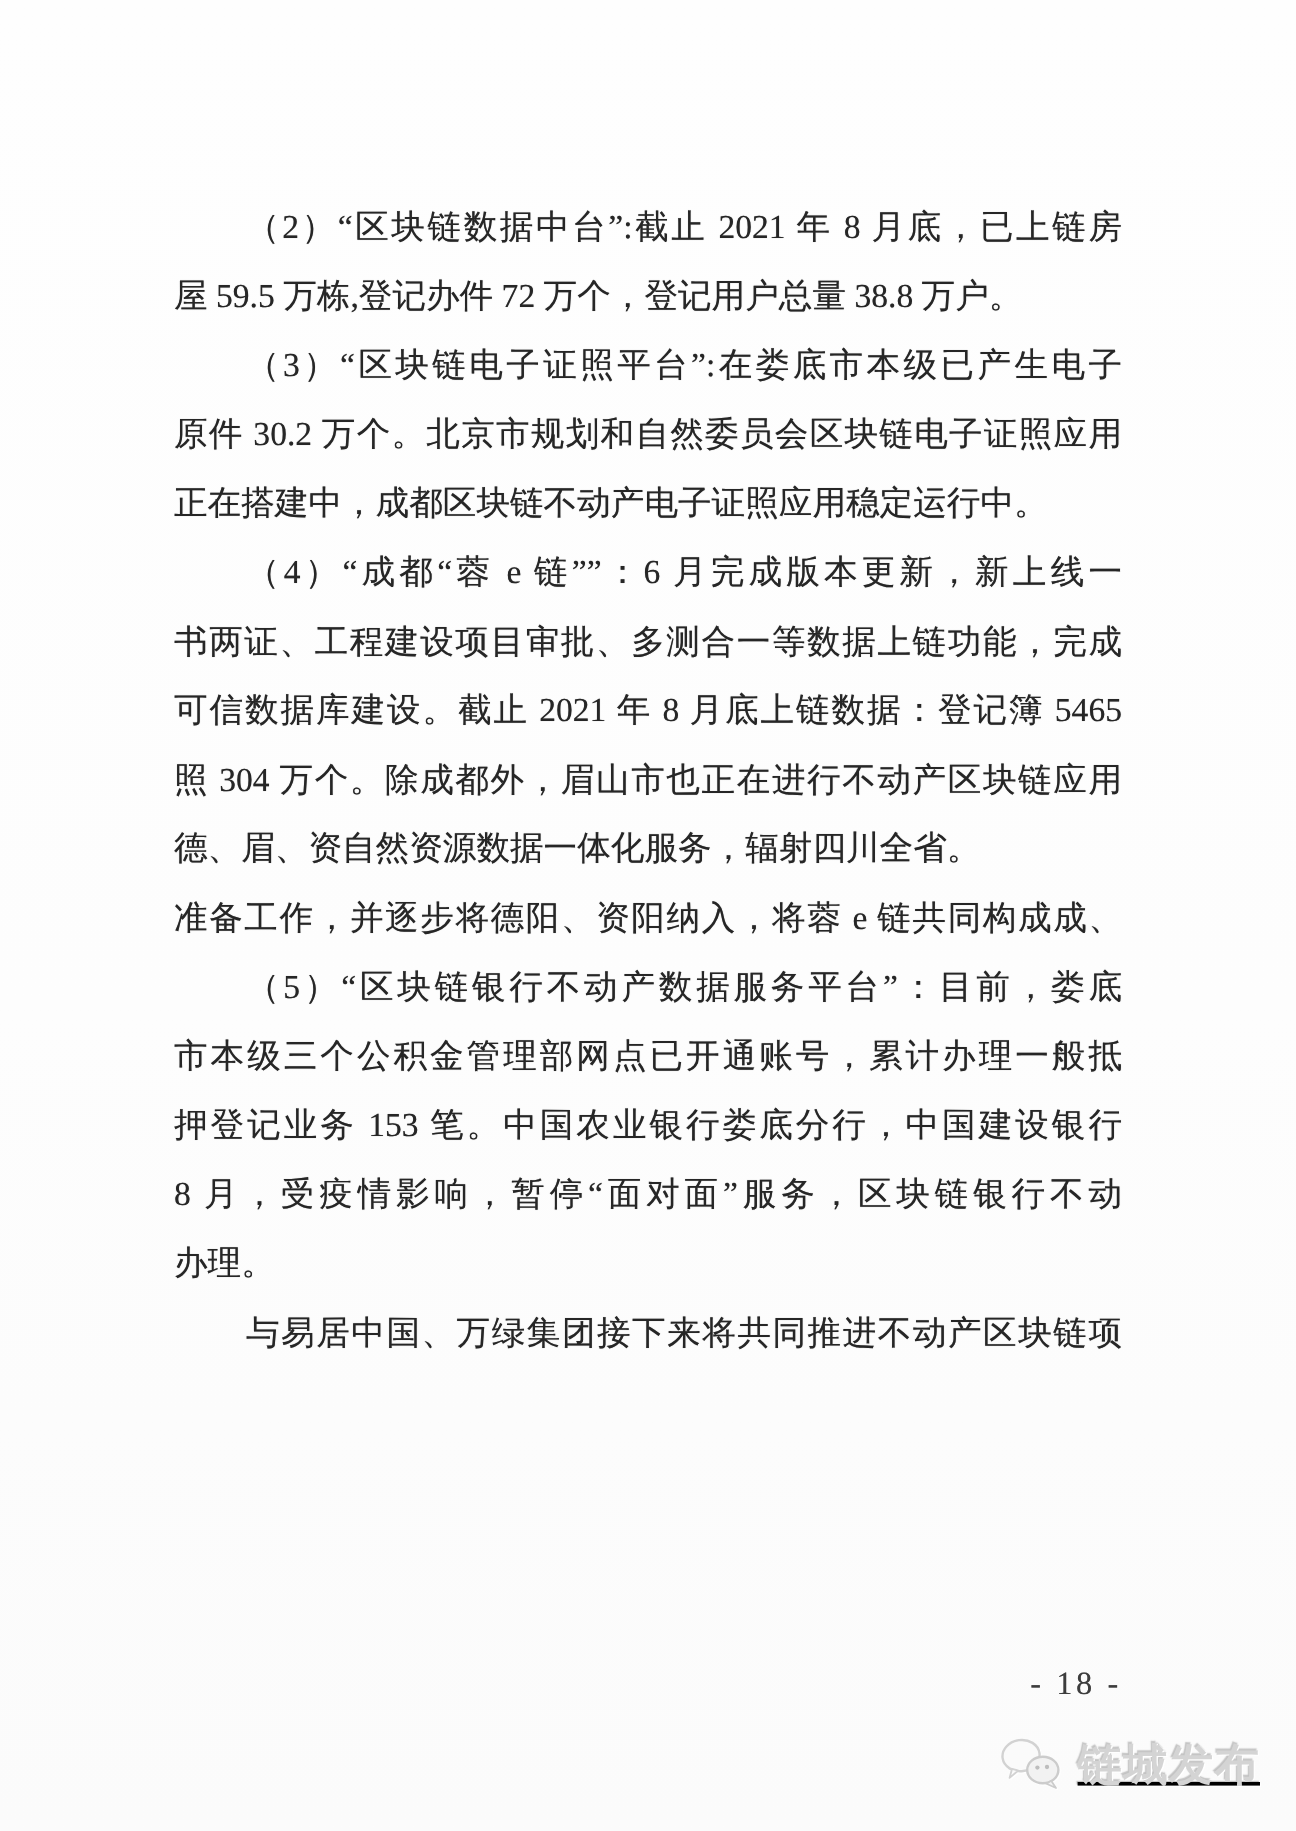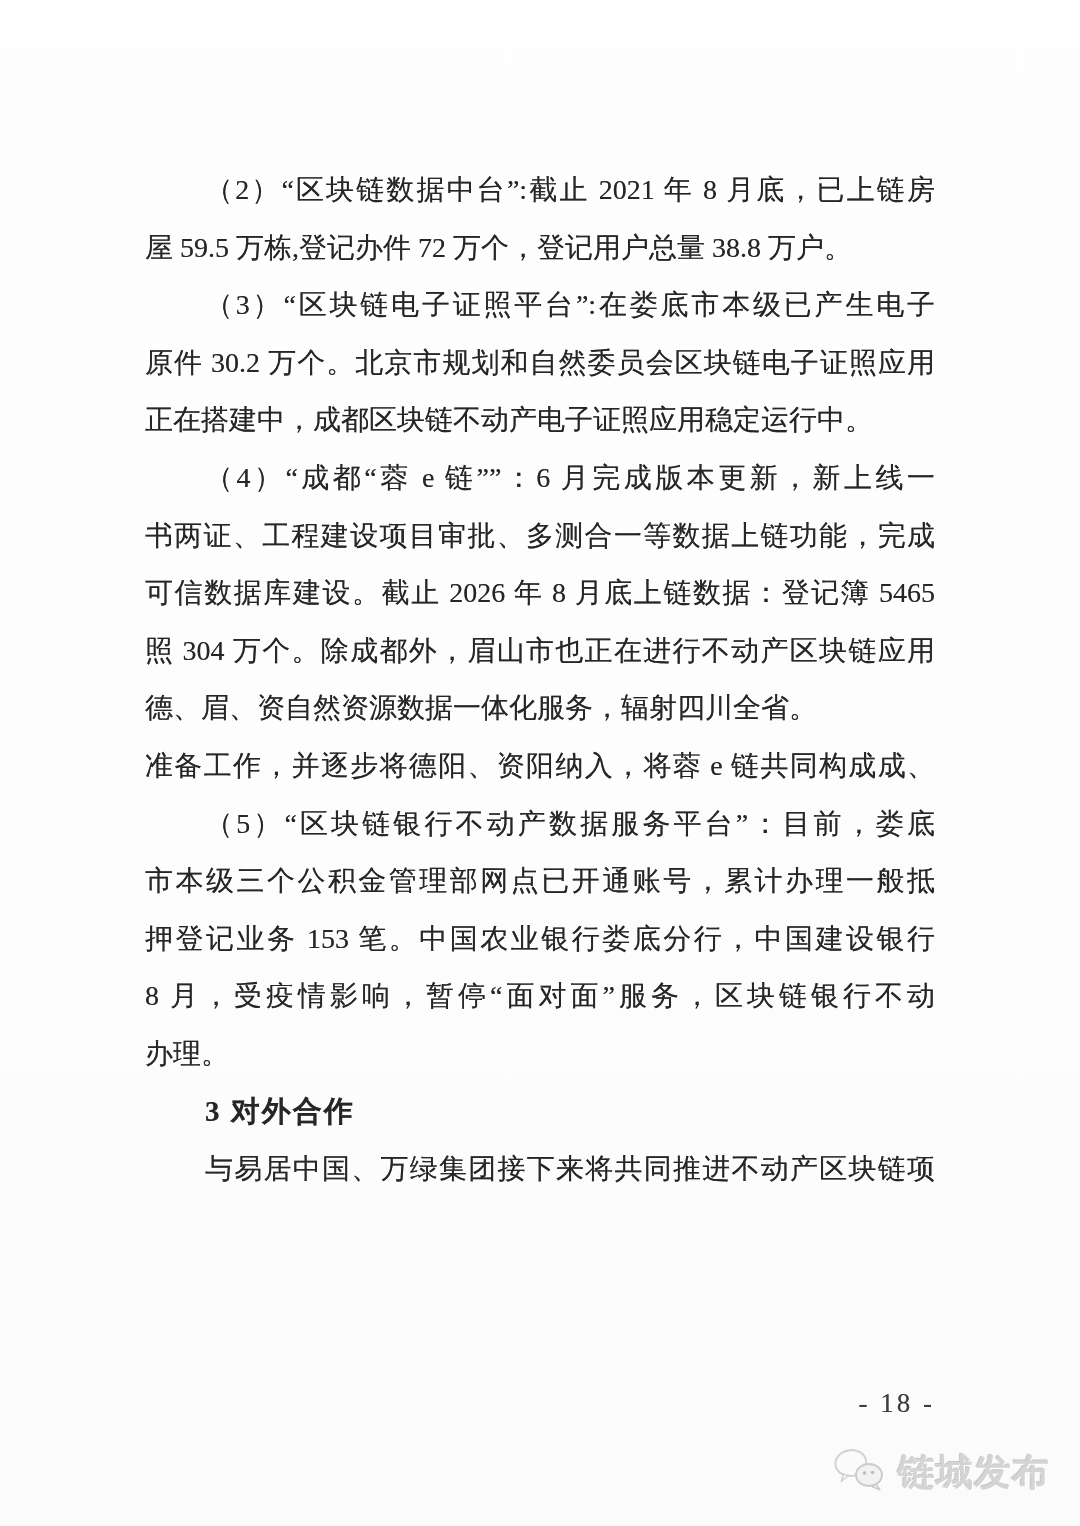--- a/index.html
+++ b/index.html
@@ -62,23 +62,24 @@
     font-size: 27px;
     letter-spacing: 3px;
     color: #3d3d3d;
     text-shadow: 0 0 0.5px rgba(40, 40, 40, 0.5);
   }
   .watermark {
     position: absolute;
     right: 30px;
     top: 1446px;
     display: flex;
-    align-items: flex-end;
+    align-items: flex-start;
     gap: 7px;
     user-select: none;
+    text-decoration: underline;
   }
   .watermark-label {
     font-family: "Liberation Sans", sans-serif;
     font-weight: bold;
     font-size: 37px;
     color: #d4d4d4;
     text-shadow: 1px 1px 0 #ffffff, -1px -1px 1px #c3c3c3;
     letter-spacing: 1px;
   }
   .wechat-icon {
@@ -95,32 +96,31 @@
 
     <p class="line first">（2）“区块链数据中台”:截止 2021 年 8 月底，已上链房</p>
     <p class="line end">屋 59.5 万栋,登记办件 72 万个，登记用户总量 38.8 万户。</p>
 
     <p class="line first">（3）“区块链电子证照平台”:在娄底市本级已产生电子</p>
     <p class="line">原件 30.2 万个。北京市规划和自然委员会区块链电子证照应用</p>
     <p class="line end">正在搭建中，成都区块链不动产电子证照应用稳定运行中。</p>
 
     <p class="line first">（4）“成都“蓉 e 链””：6 月完成版本更新，新上线一</p>
     <p class="line">书两证、工程建设项目审批、多测合一等数据上链功能，完成</p>
-    <p class="line">可信数据库建设。截止 2026 年 8 月底上链数据：登记簿 5465</p>
+    <p class="line">可信数据库建设。截止 2021 年 8 月底上链数据：登记簿 5465</p>
     <p class="line">照 304 万个。除成都外，眉山市也正在进行不动产区块链应用</p>
     <p class="line end">德、眉、资自然资源数据一体化服务，辐射四川全省。</p>
     <p class="line">准备工作，并逐步将德阳、资阳纳入，将蓉 e 链共同构成成、</p>
 
     <p class="line first">（5）“区块链银行不动产数据服务平台”：目前，娄底</p>
     <p class="line">市本级三个公积金管理部网点已开通账号，累计办理一般抵</p>
     <p class="line">押登记业务 153 笔。中国农业银行娄底分行，中国建设银行</p>
     <p class="line">8 月，受疫情影响，暂停“面对面”服务，区块链银行不动</p>
     <p class="line end">办理。</p>
 
-    <h2 class="line heading">3 对外合作</h2>
 
     <p class="line first">与易居中国、万绿集团接下来将共同推进不动产区块链项</p>
   </main>
 
   <div class="page-number">- 18 -</div>
 
   <div class="watermark">
     <svg class="wechat-icon" width="58" height="52" viewBox="0 0 58 52" xmlns="http://www.w3.org/2000/svg">
 
       <g transform="rotate(-8 18 18)">

